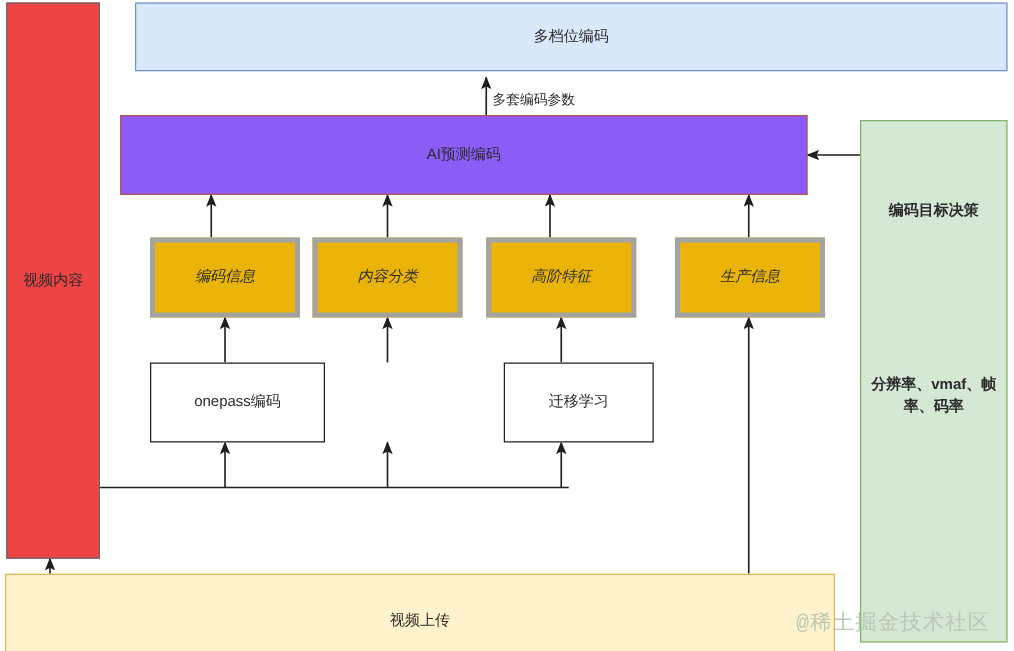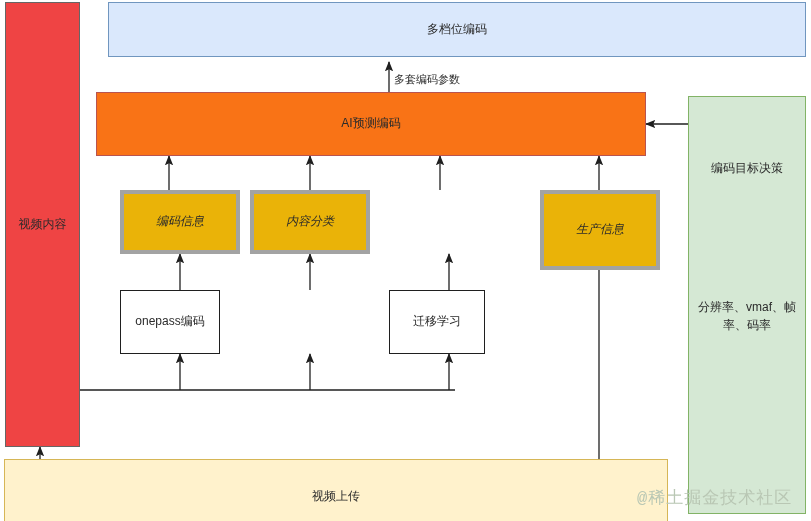--- a/index.html
+++ b/index.html
@@ -1,26 +1,26 @@
 <!DOCTYPE html>
 <html><head>
 <meta charset="utf-8">
 <style>
   html,body{margin:0;padding:0;background:#ffffff;}
   body{font-family:"Liberation Sans","DejaVu Sans",sans-serif;}
   #canvas{position:relative;width:811px;height:521px;background:#ffffff;overflow:hidden;}
   .box{position:absolute;box-sizing:border-box;display:flex;align-items:center;justify-content:center;
        text-align:center;font-size:12px;color:#2b2b2b;line-height:1.45;}
   .box-blue{background:#dae8fc;border:1px solid #7096bf;}
-  .box-pink{background:#f97316;border:1px solid #b85450;}
+  .box-pink{background:#8b5cf6;border:1px solid #b85450;}
   .box-green{background:#eab308;border:4px solid #a3a3a3;font-style:italic;}
   .box-white{background:#ffffff;border:1px solid #1f1f1f;}
   .box-gray{background:#ef4444;border:1px solid #666666;}
   .box-yellow{background:#fff2cc;border:1px solid #d6b656;}
-  .panel-green{background:#d5e8d4;border:1px solid #82b366;display:block;}
+  .panel-green{background:#d5e8d4;border:1px solid #82b366;display:block;font-weight:bold;}
   .panel-label{position:absolute;left:0;right:0;text-align:center;font-size:12px;color:#2b2b2b;line-height:1.5;}
   svg.links{position:absolute;left:0;top:0;width:811px;height:521px;overflow:visible;}
   .edge-label{position:absolute;font-size:11px;color:#2b2b2b;white-space:nowrap;}
   .watermark{position:absolute;font-size:17px;color:#b9c7b4;letter-spacing:1px;
              font-family:Liberation Mono, monospace;}
 </style>
 </head>
 <body>
 
 <div id="canvas">
@@ -70,28 +70,31 @@
   <div class="box box-pink" style="left:96px;top:92px;width:550px;height:64px;">
     <span>AI预测编码</span>
   </div>
 
   <div class="box box-green" style="left:120px;top:190px;width:120px;height:64px;">
     <span>编码信息</span>
   </div>
   <div class="box box-green" style="left:250px;top:190px;width:120px;height:64px;">
     <span>内容分类</span>
   </div>
-  <div class="box box-green" style="left:540px;top:190px;width:120px;height:80px;">
+  <div class="box box-green" style="left:389px;top:190px;width:120px;height:64px;">
+    <span>高阶特征</span>
+  </div>
+  <div class="box box-green" style="left:540px;top:190px;width:120px;height:64px;">
     <span>生产信息</span>
   </div>
 
-  <div class="box box-white" style="left:120px;top:290px;width:100px;height:64px;">
+  <div class="box box-white" style="left:120px;top:290px;width:140px;height:64px;">
     <span>onepass编码</span>
   </div>
-  <div class="box box-white" style="left:389px;top:290px;width:96px;height:64px;">
+  <div class="box box-white" style="left:403px;top:290px;width:120px;height:64px;">
     <span>迁移学习</span>
   </div>
 
   <div class="box box-gray" style="left:5px;top:2px;width:75px;height:445px;">
     <span>视频内容</span>
   </div>
 
   <div class="box box-yellow" style="left:4px;top:459px;width:664px;height:76px;">
     <span>视频上传</span>
   </div>

